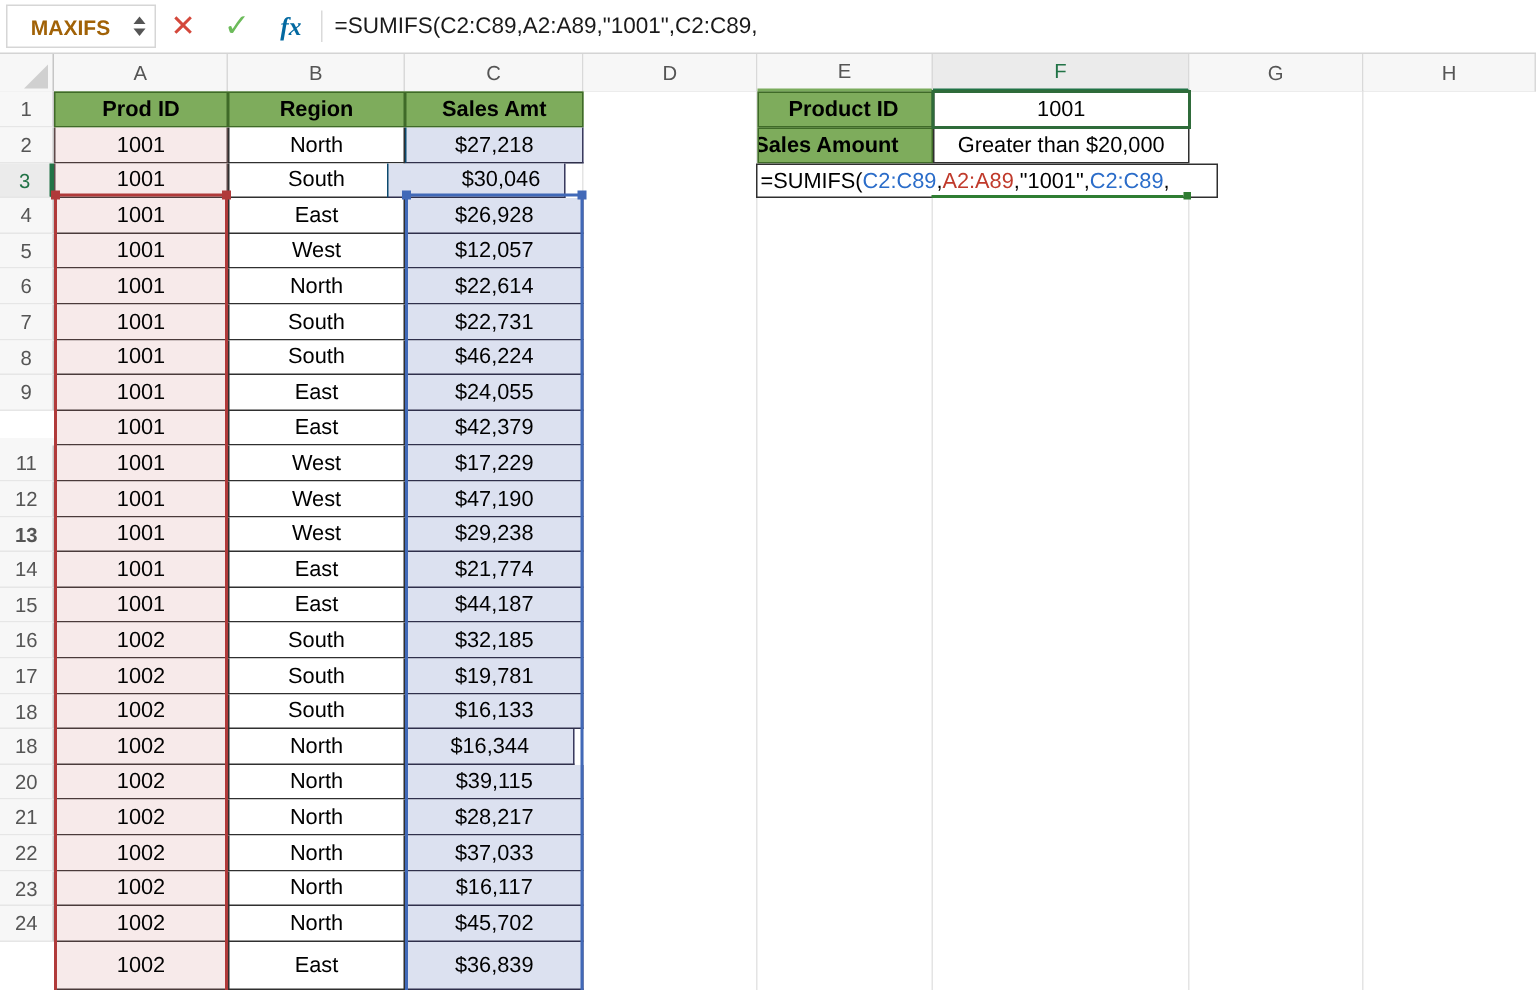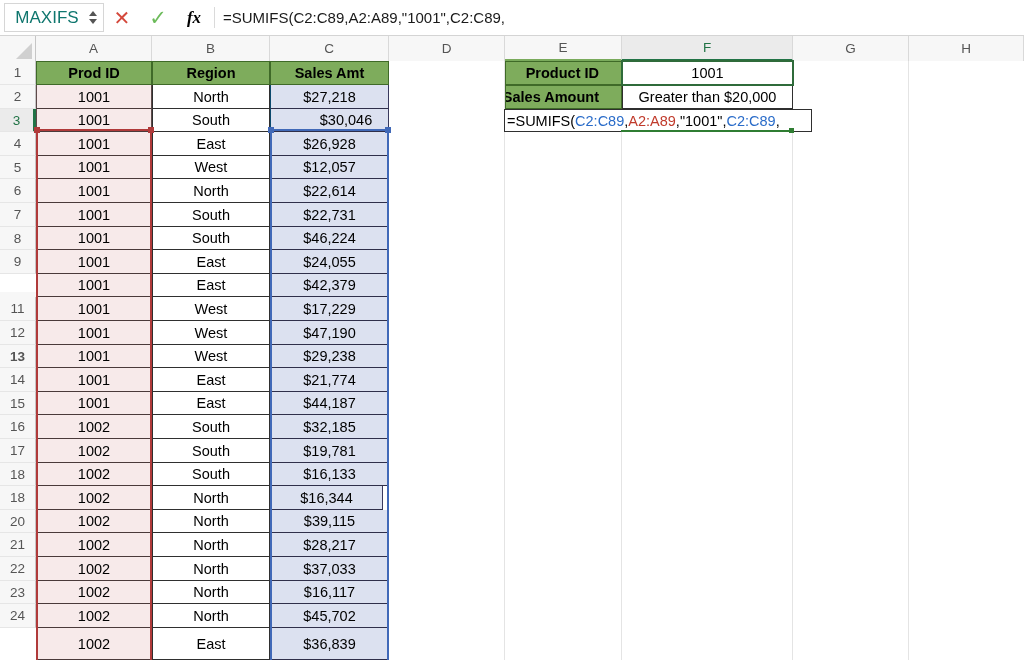--- a/index.html
+++ b/index.html
@@ -21,23 +21,23 @@
   }
   #name-box {
     width: 100px; margin: 3px 0 3px 4px;
     border: 1px solid #d6d6d6;
     background: #fff;
     display: flex; align-items: center;
     position: relative;
   }
   #name-box-text {
     flex: 1; text-align: center;
-    font-size: 17px; color: #0f766e;
+    font-size: 14px; color: #a16207;
     padding-right: 14px;
-    white-space: nowrap; overflow: hidden;
+    white-space: nowrap; overflow: hidden; font-weight: bold;
   }
   #name-box-spin {
     position: absolute; right: 4px; top: 0; bottom: 0;
     width: 12px; display: flex; flex-direction: column;
     justify-content: center; align-items: center; gap: 3px;
   }
   .spin-up, .spin-down {
     width: 0; height: 0;
     border-left: 4px solid transparent;
     border-right: 4px solid transparent;
@@ -45,21 +45,21 @@
   .spin-up { border-bottom: 5px solid #555; }
   .spin-down { border-top: 5px solid #555; }
 
   .fbar-btn {
     width: 36px; display: flex;
     align-items: center; justify-content: center;
   }
   #cancel-x { font-size: 20px; color: #d4483b; line-height: 1; font-weight: 400; }
   #enter-check { font-size: 21px; color: #6cbb5a; line-height: 1; }
   #fx-label {
-    font-size: 17px; color: #000000;
+    font-size: 17px; color: #0369a1;
     font-family: "Liberation Serif", serif;
     font-style: italic; font-weight: 600;
   }
   #fbar-divider {
     width: 1px; background: #dadada;
     margin: 7px 8px 7px 2px;
   }
   #formula-bar-input {
     flex: 1; display: flex; align-items: center;
     font-size: 15px; color: #1a1a1a;
@@ -300,21 +300,21 @@
   <div class="cell ctr hdr-green" style="left:152px; top:25px; width:118px; height:24px;">Region</div>
   <div class="cell ctr hdr-green" style="left:36px;  top:25px; width:116px; height:24px;">Prod ID</div>
   <div class="cell ctr hdr-green" style="left:270px; top:25px; width:119px; height:24px;">Sales Amt</div>
 
   <div id="data-cells">
       <div class="cell ctr cell-pink" style="left: 36px; top: 49px; width: 116px; height: 24px;">1001</div>
       <div class="cell ctr cell-white" style="left: 152px; top: 49px; width: 118px; height: 24px;">North</div>
       <div class="cell ctr cell-blue" style="left: 270px; top: 49px; width: 119px; height: 24px;">$27,218</div>
       <div class="cell ctr cell-pink" style="left: 36px; top: 73px; width: 116px; height: 23px;">1001</div>
       <div class="cell ctr cell-white" style="left: 152px; top: 73px; width: 118px; height: 23px;">South</div>
-      <div class="cell ctr cell-blue" style="left: 270px; top: 73px; width: 119px; height: 23px; padding-left: 33px;">$30,046</div>
+      <div class="cell ctr cell-blue" style="left: 258px; top: 73px; width: 119px; height: 23px; padding-left: 33px;">$30,046</div>
       <div class="cell ctr cell-pink" style="left: 36px; top: 96px; width: 116px; height: 24px;">1001</div>
       <div class="cell ctr cell-white" style="left: 152px; top: 96px; width: 118px; height: 24px;">East</div>
       <div class="cell ctr cell-blue" style="left: 270px; top: 96px; width: 119px; height: 24px;">$26,928</div>
       <div class="cell ctr cell-pink" style="left: 36px; top: 120px; width: 116px; height: 23px;">1001</div>
       <div class="cell ctr cell-white" style="left: 152px; top: 120px; width: 118px; height: 23px;">West</div>
       <div class="cell ctr cell-blue" style="left: 270px; top: 120px; width: 119px; height: 23px;">$12,057</div>
       <div class="cell ctr cell-pink" style="left: 36px; top: 143px; width: 116px; height: 24px;">1001</div>
       <div class="cell ctr cell-white" style="left: 152px; top: 143px; width: 118px; height: 24px;">North</div>
       <div class="cell ctr cell-blue" style="left: 270px; top: 143px; width: 119px; height: 24px;">$22,614</div>
       <div class="cell ctr cell-pink" style="left: 36px; top: 167px; width: 116px; height: 24px;">1001</div>

